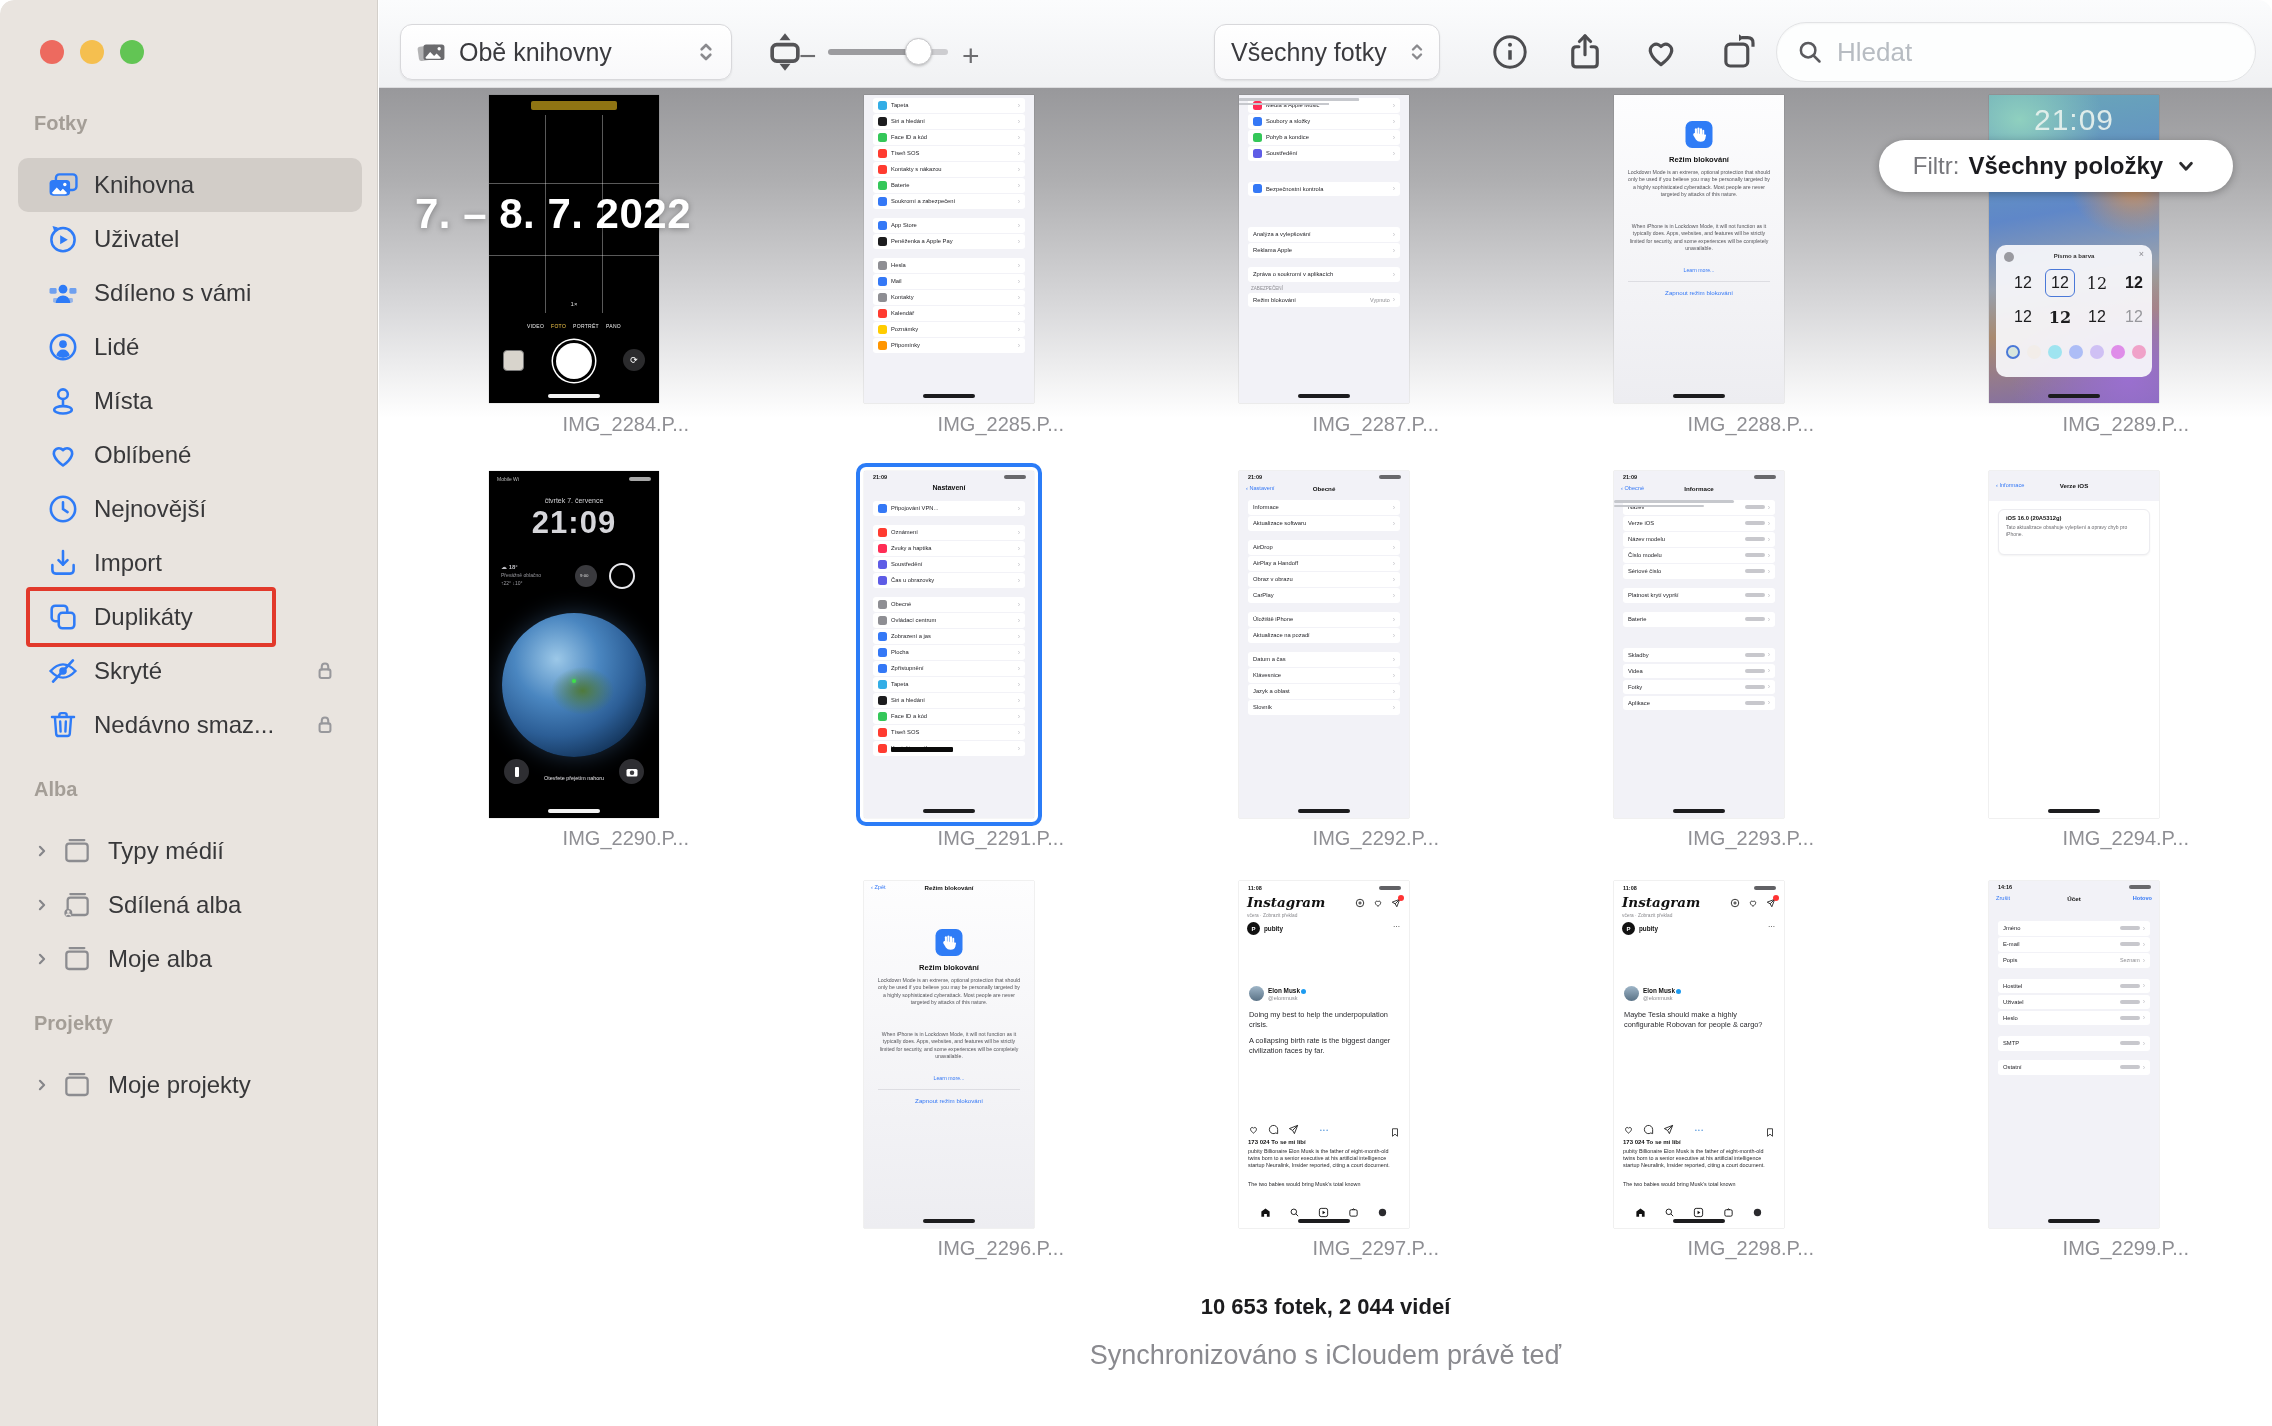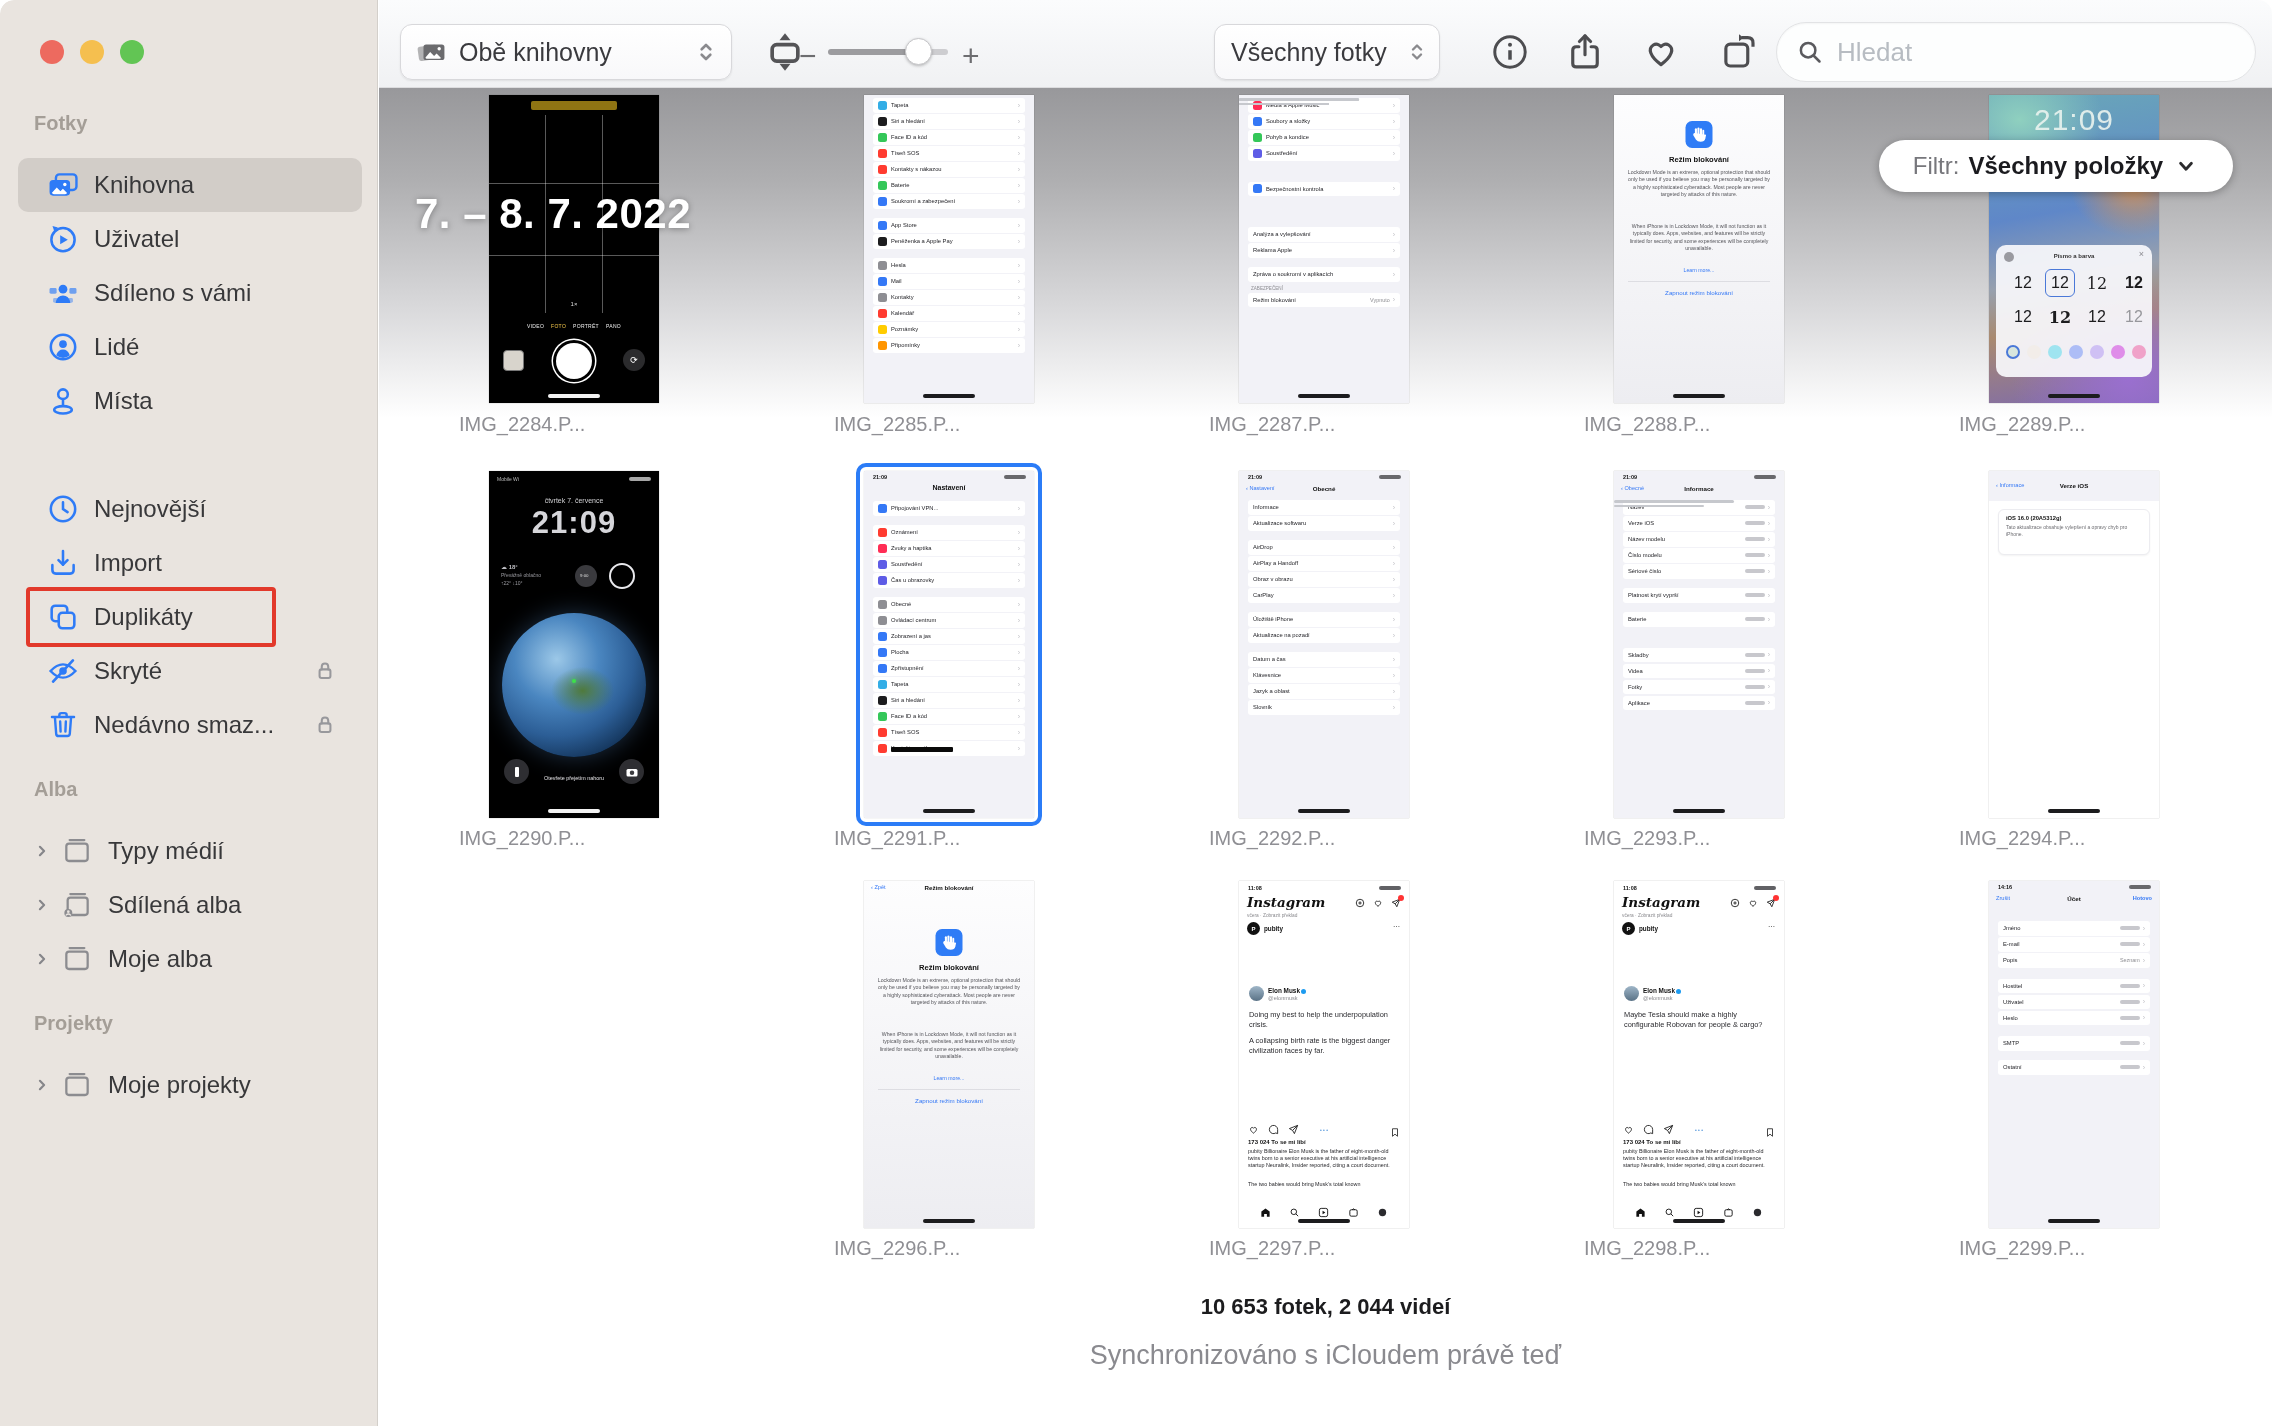--- a/index.html
+++ b/index.html
@@ -28,21 +28,21 @@
   #search-field input{border:none;outline:none;background:transparent;font-size:26px;color:#333;width:380px;font-family:inherit;}
   #search-field input::placeholder{color:#b7bcc2;}
   #slider-track{position:absolute;left:449px;top:49px;width:120px;height:6px;border-radius:3px;background:linear-gradient(90deg,#9c9c9f 0,#9c9c9f 75%,#cdcdd0 75%);}
   #slider-thumb{position:absolute;left:526px;top:38px;width:27px;height:27px;border-radius:50%;background:#fff;border:0.5px solid #c6c6c9;box-shadow:0 1px 3px rgba(0,0,0,.25);}
   .zoomsign{position:absolute;top:39px;font-size:30px;color:#6d6d70;font-weight:400;}
 
   
   #photo-area{position:absolute;left:0;top:88px;right:0;bottom:0;background:linear-gradient(180deg,#98989b 0px,#aeaeb0 90px,#d9d9db 220px,#ffffff 330px,#ffffff 100%);overflow:hidden;}
   .thumb{position:absolute;width:170px;background:#fff;overflow:hidden;box-shadow:0 0 1px rgba(0,0,0,.35);z-index:2;}
   .thumb.selected-outline{outline:4px solid #2b7cf7;outline-offset:4px;border-radius:2px;}
-  .fname{position:absolute;width:230px;text-align:left;font-size:20px;color:#8f8f94;z-index:3;white-space:nowrap;}
+  .fname{position:absolute;width:230px;text-align:right;font-size:20px;color:#8f8f94;z-index:3;white-space:nowrap;}
   #date-overlay{position:absolute;left:36px;top:102px;font-size:42px;font-weight:700;color:#fff;text-shadow:0 1px 6px rgba(0,0,0,.35);z-index:6;letter-spacing:.5px;}
   #filter-btn{position:absolute;left:1500px;top:52px;width:354px;height:52px;background:#fff;border-radius:26px;box-shadow:0 2px 8px rgba(0,0,0,.28);display:flex;align-items:center;justify-content:center;z-index:7;}
   #filter-btn .pfx{font-size:24px;color:#77777c;margin-right:9px;}
   #filter-btn .val{font-size:24px;font-weight:700;color:#1b1b1f;}
   #footer-counts{position:absolute;left:0;right:0;top:1206px;text-align:center;font-size:22px;font-weight:700;color:#1c1c1e;z-index:3;}
   #footer-sync{position:absolute;left:0;right:0;top:1252px;text-align:center;font-size:27px;color:#8a8a8f;z-index:3;}
 
   
   .hb{position:absolute;left:50%;transform:translateX(-50%);bottom:5px;width:52px;height:4px;border-radius:2px;}
   .bar{border-radius:2px;background:#c9c9ce;}
@@ -118,20 +118,28 @@
       </div>
       <div class="side-item" style="top: 374px;">
         <span class="side-icon" style="display: flex;">
           <svg width="34" height="34" viewBox="0 0 24 24" fill="none" stroke="#2e7bf7" stroke-width="1.8">
             <circle cx="12" cy="7.2" r="3.4"></circle>
             <line x1="12" y1="10.6" x2="12" y2="16"></line>
             <ellipse cx="12" cy="18.2" rx="6.2" ry="2.6"></ellipse>
           </svg>
         </span>
         <span class="side-label">Místa</span>
+      </div>
+      <div class="side-item" style="top: 428px;">
+        <span class="side-icon" style="display: flex;">
+          <svg width="34" height="34" viewBox="0 0 24 24" fill="none" stroke="#2e7bf7" stroke-width="1.8" stroke-linejoin="round">
+            <path d="M12 19.4 C5.2 14.6 4 9.8 7.4 7.7 C9.9 6.2 12 8.6 12 8.6 C12 8.6 14.1 6.2 16.6 7.7 C20 9.8 18.8 14.6 12 19.4 Z"></path>
+          </svg>
+        </span>
+        <span class="side-label">Oblíbené</span>
       </div>
       <div class="side-item" style="top: 536px;">
         <span class="side-icon" style="display: flex;">
           <svg width="34" height="34" viewBox="0 0 24 24" fill="none" stroke="#2e7bf7" stroke-width="1.8" stroke-linecap="round" stroke-linejoin="round">
             <path d="M4.5 13.5 v3.5 q0 2.5 2.5 2.5 h10 q2.5 0 2.5-2.5 v-3.5"></path>
             <line x1="12" y1="3.5" x2="12" y2="13.2"></line>
             <path d="M8.8 10 l3.2 3.2 3.2-3.2"></path>
           </svg>
         </span>
         <span class="side-label">Import</span>

